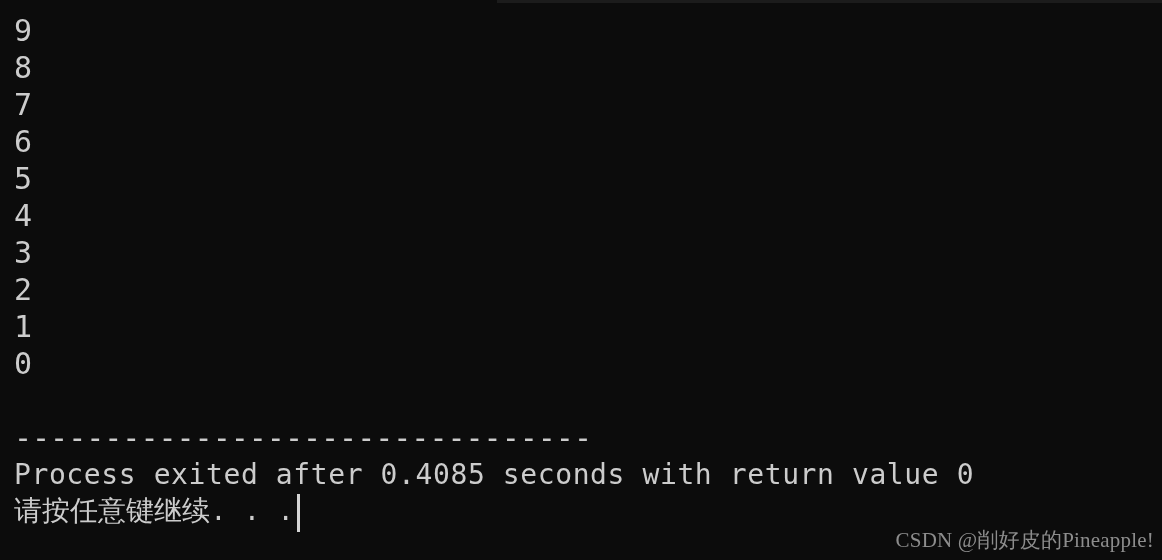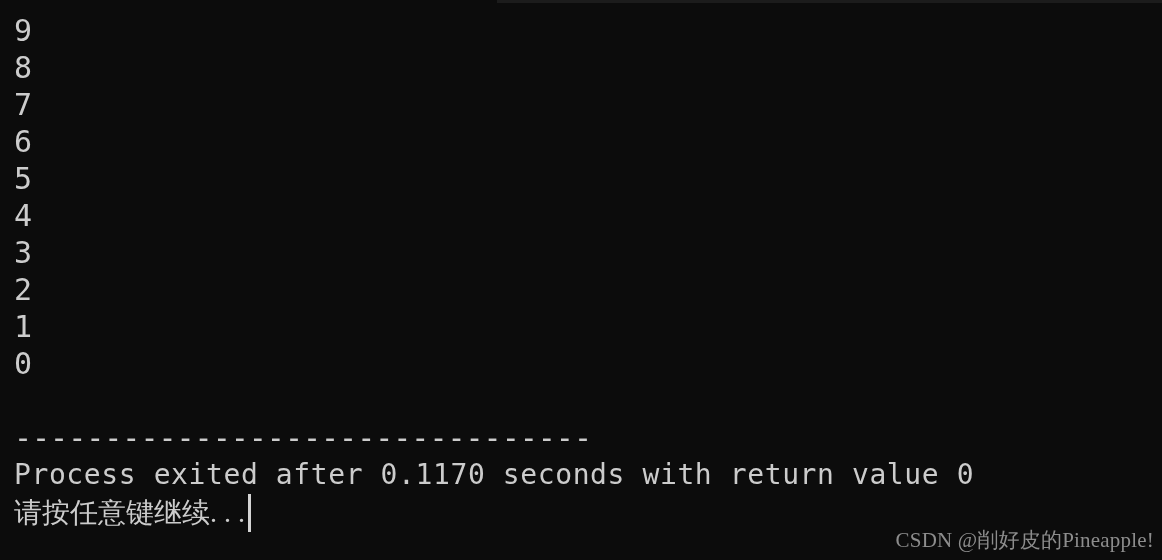--- a/index.html
+++ b/index.html
@@ -69,21 +69,21 @@
     display: flex;
     align-items: center;
     height: 40px;
   }
 
   #prompt-line {
     font-size: 28px;
     line-height: 40px;
     color: #cccccc;
     white-space: pre;
-    font-family: Liberation Serif, serif;
+    font-family: Liberation Mono, monospace;
   }
 
   #text-cursor {
     display: inline-block;
     width: 3px;
     height: 38px;
     background: #d4d4d4;
     margin-left: 3px;
     vertical-align: middle;
   }
@@ -118,21 +118,21 @@
       <div class="console-line">3</div>
       <div class="console-line">2</div>
       <div class="console-line">1</div>
       <div class="console-line">0</div>
     </div>
 
     <div class="console-line blank"> </div>
 
     <div class="console-line" id="separator-line">--------------------------------</div>
 
-    <div class="console-line" id="exit-line">Process exited after 0.1170 seconds with return value 0</div>
+    <div class="console-line" id="exit-line">Process exited after 0.4085 seconds with return value 0</div>
 
     <div id="prompt-row">
       <span id="prompt-line">请按任意键继续. . .</span>
       <span id="text-cursor"></span>
     </div>
 
   </div>
 
   <div id="watermark">CSDN @削好皮的Pineapple!</div>
 

